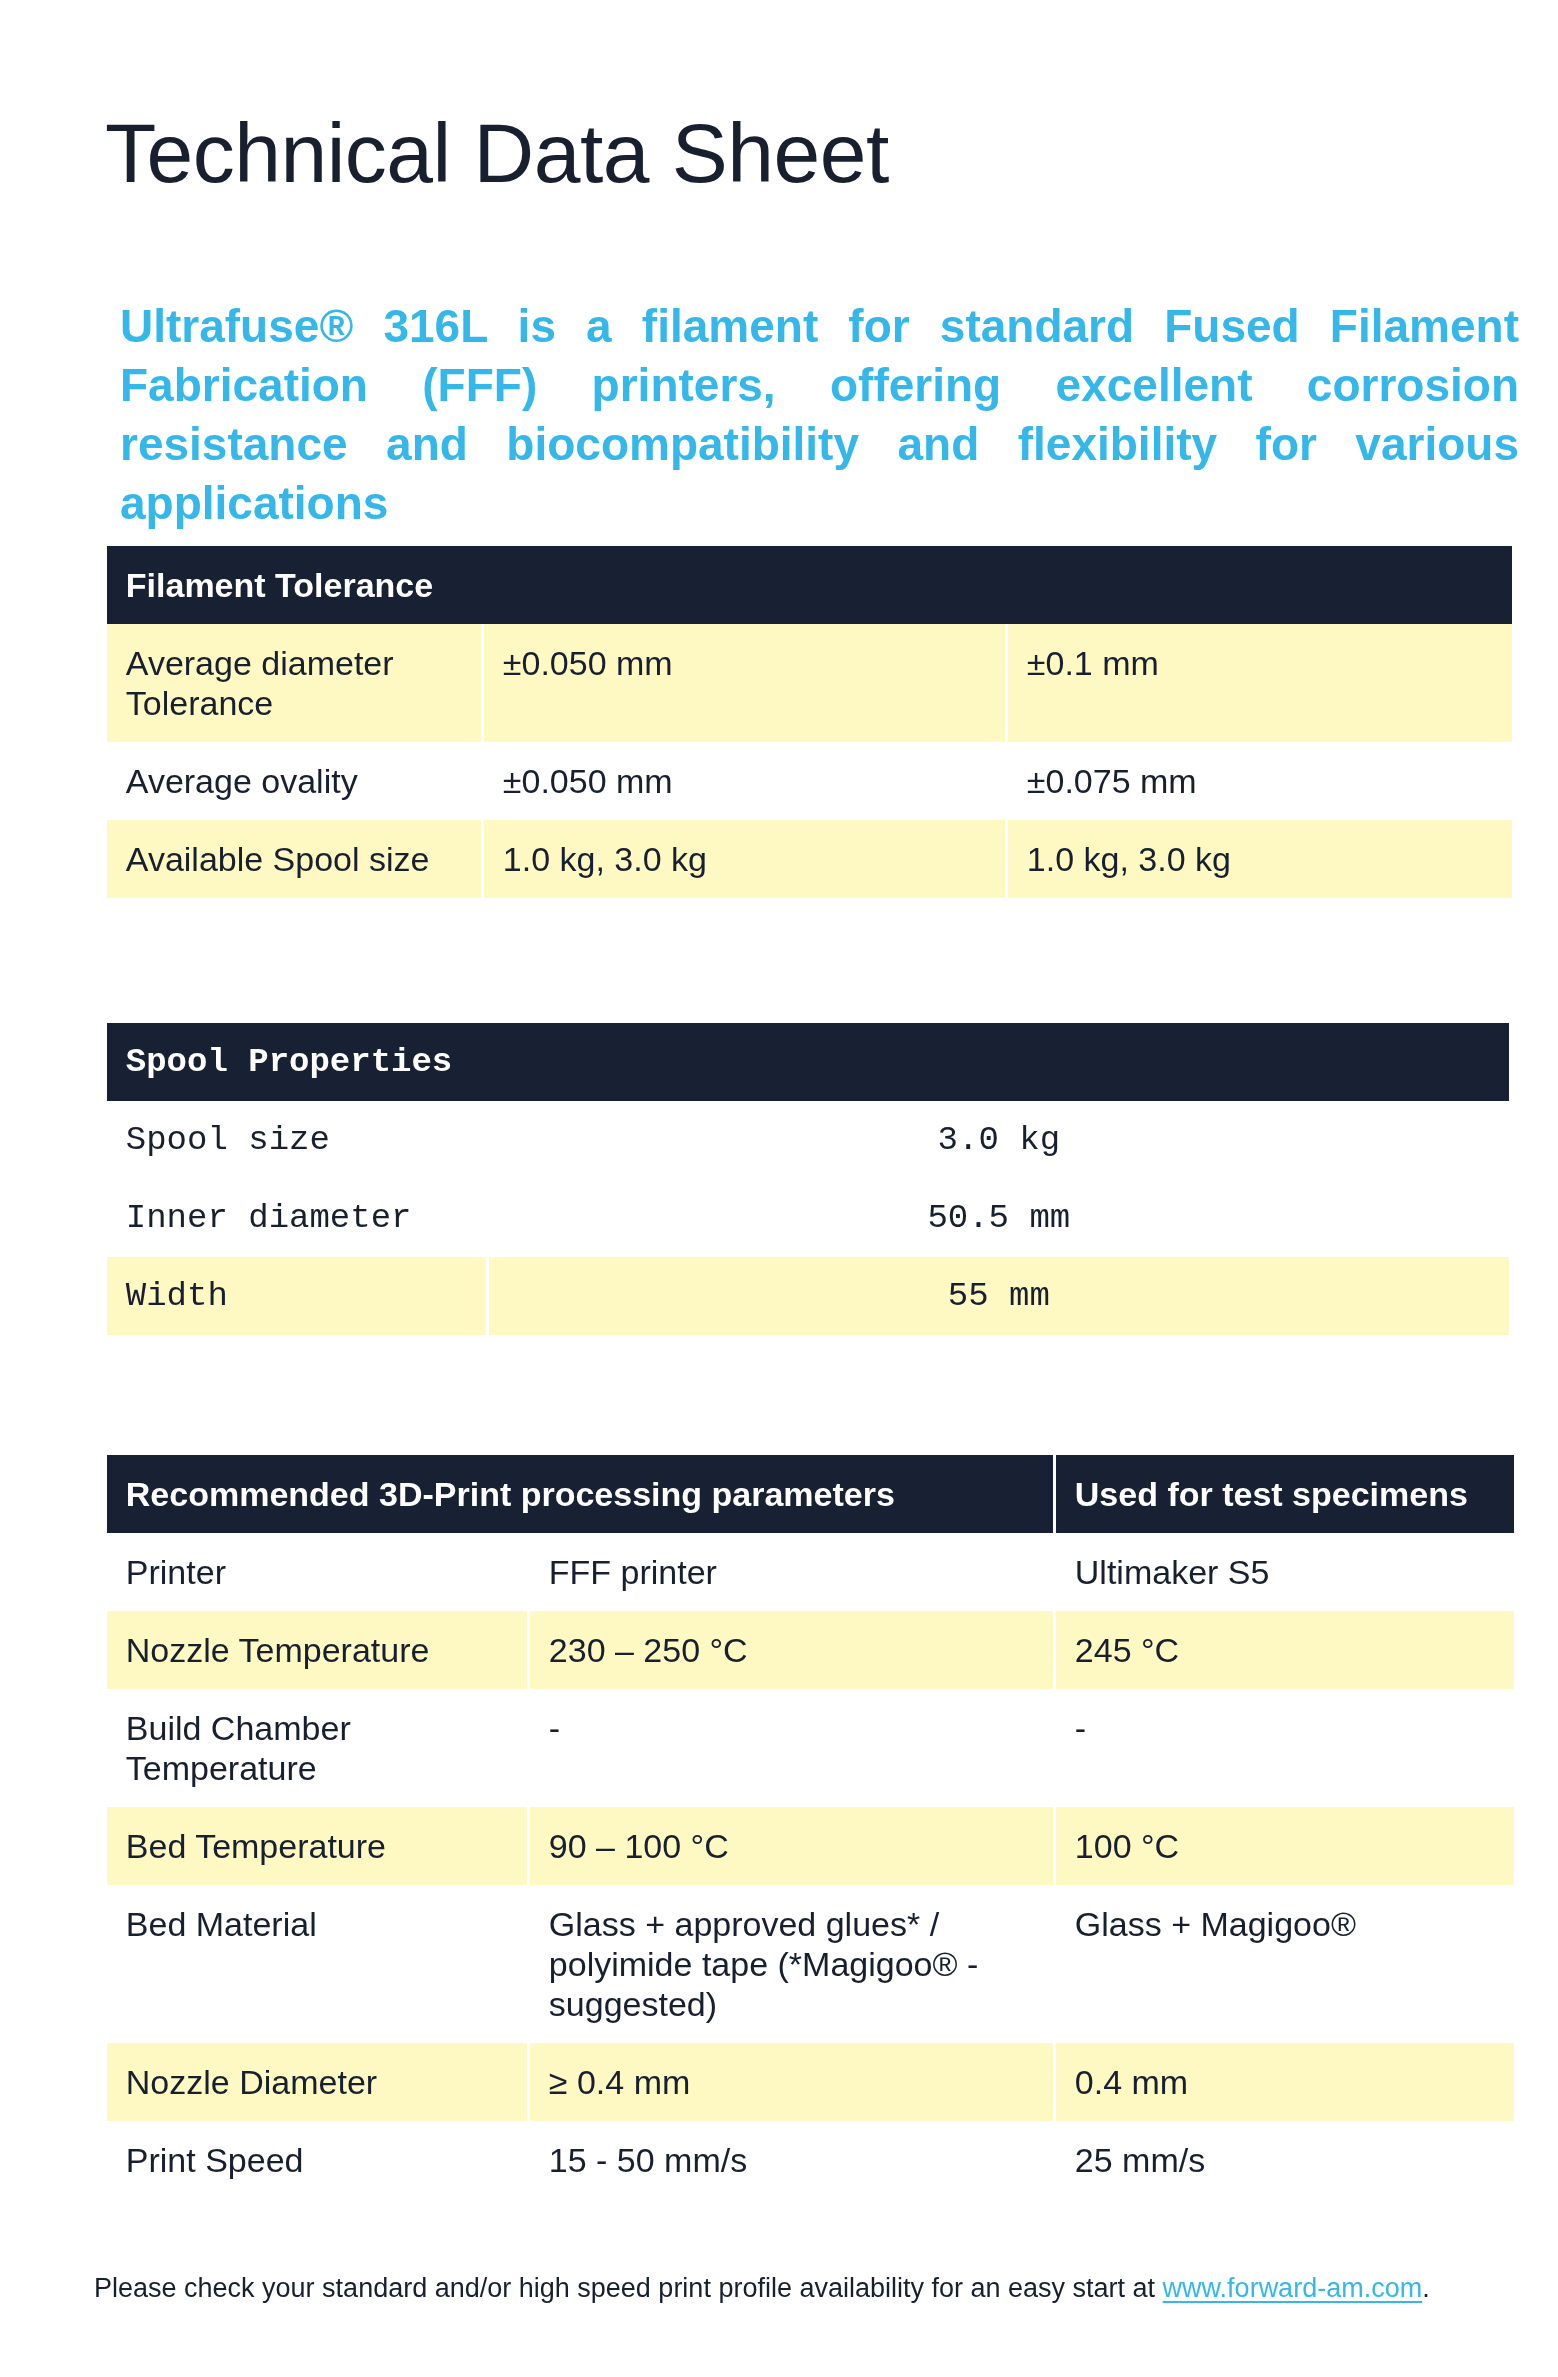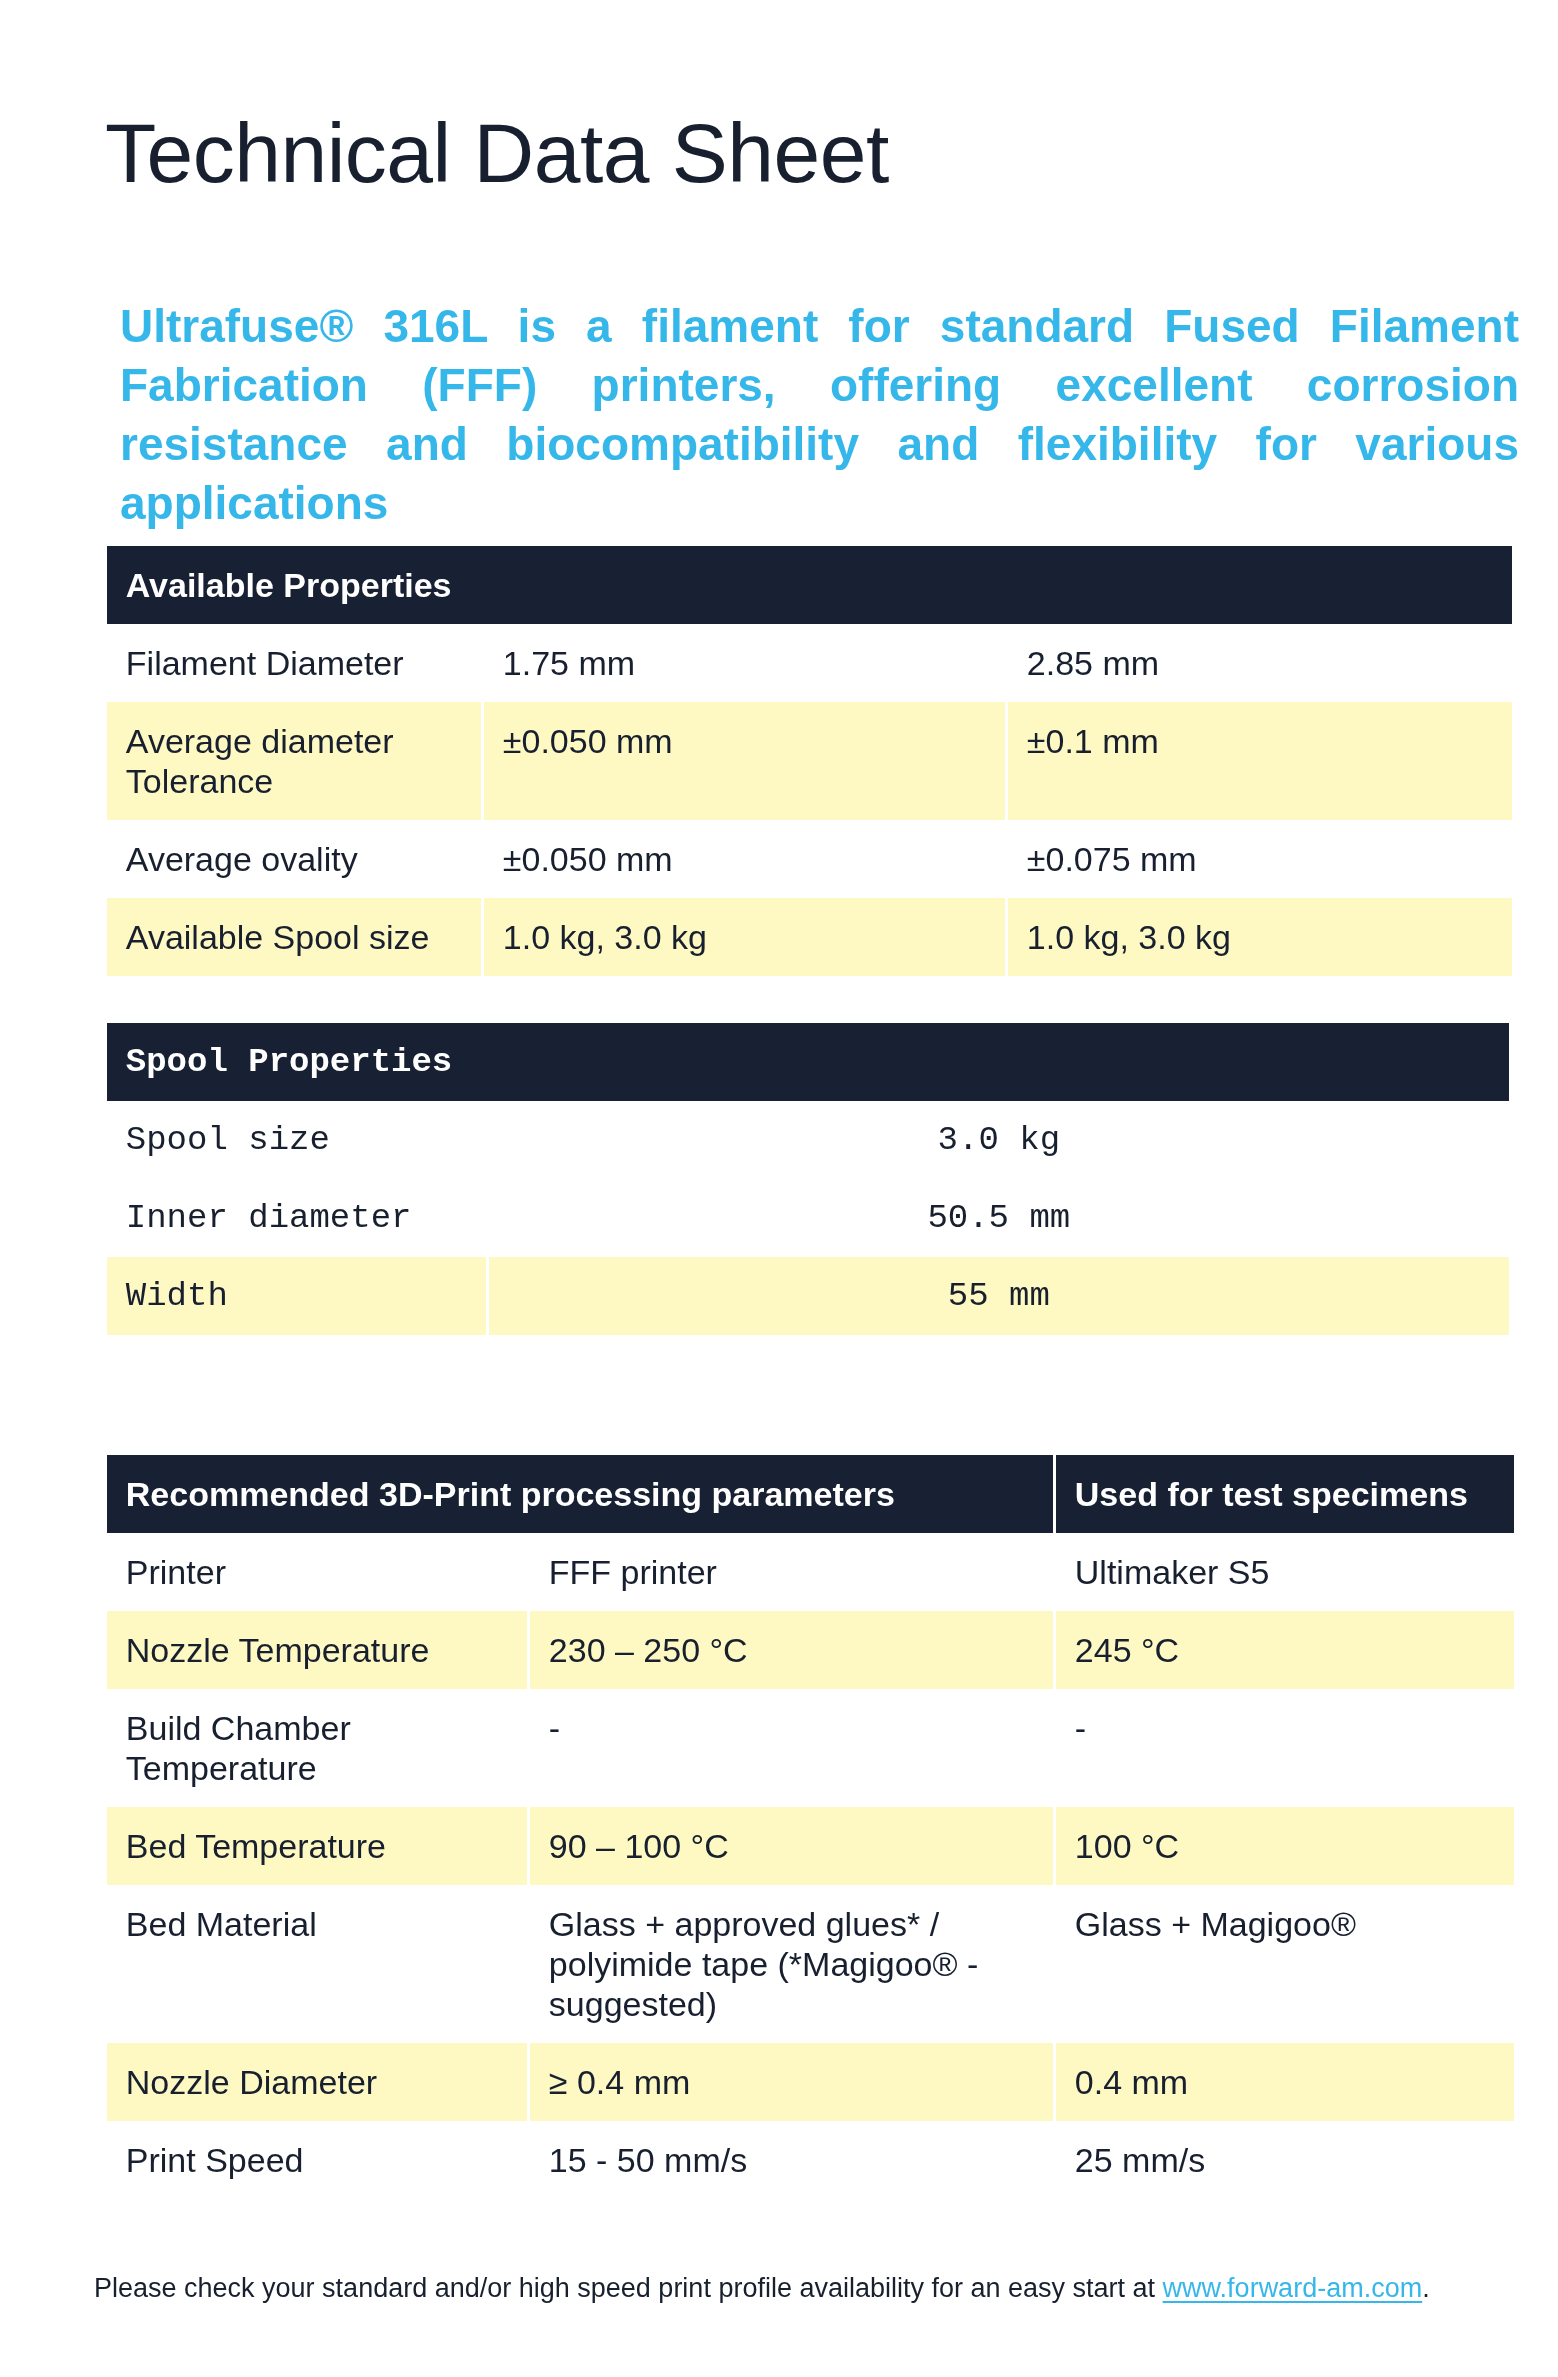--- a/index.html
+++ b/index.html
@@ -62,29 +62,24 @@
 <p class="intro">Ultrafuse® 316L is a filament for standard Fused Filament Fabrication (FFF) printers, offering excellent corrosion resistance and biocompatibility and flexibility for various applications</p>
 
 <table class="sheet" id="filament-table">
   <colgroup>
       <col class="c1">
       <col class="c2">
       <col class="c3">
     </colgroup>
   <thead>
     <tr>
-      <th colspan="3">Available Properties</th>
+      <th colspan="3">Filament Tolerance</th>
     </tr>
   </thead>
   <tbody>
-    <tr>
-      <td>Filament Diameter</td>
-      <td>1.75 mm</td>
-      <td>2.85 mm</td>
-    </tr>
     <tr class="alt">
       <td>Average diameter Tolerance</td>
       <td>±0.050 mm</td>
       <td>±0.1 mm</td>
     </tr>
     <tr>
       <td>Average ovality</td>
       <td>±0.050 mm</td>
       <td>±0.075 mm</td>
     </tr>

